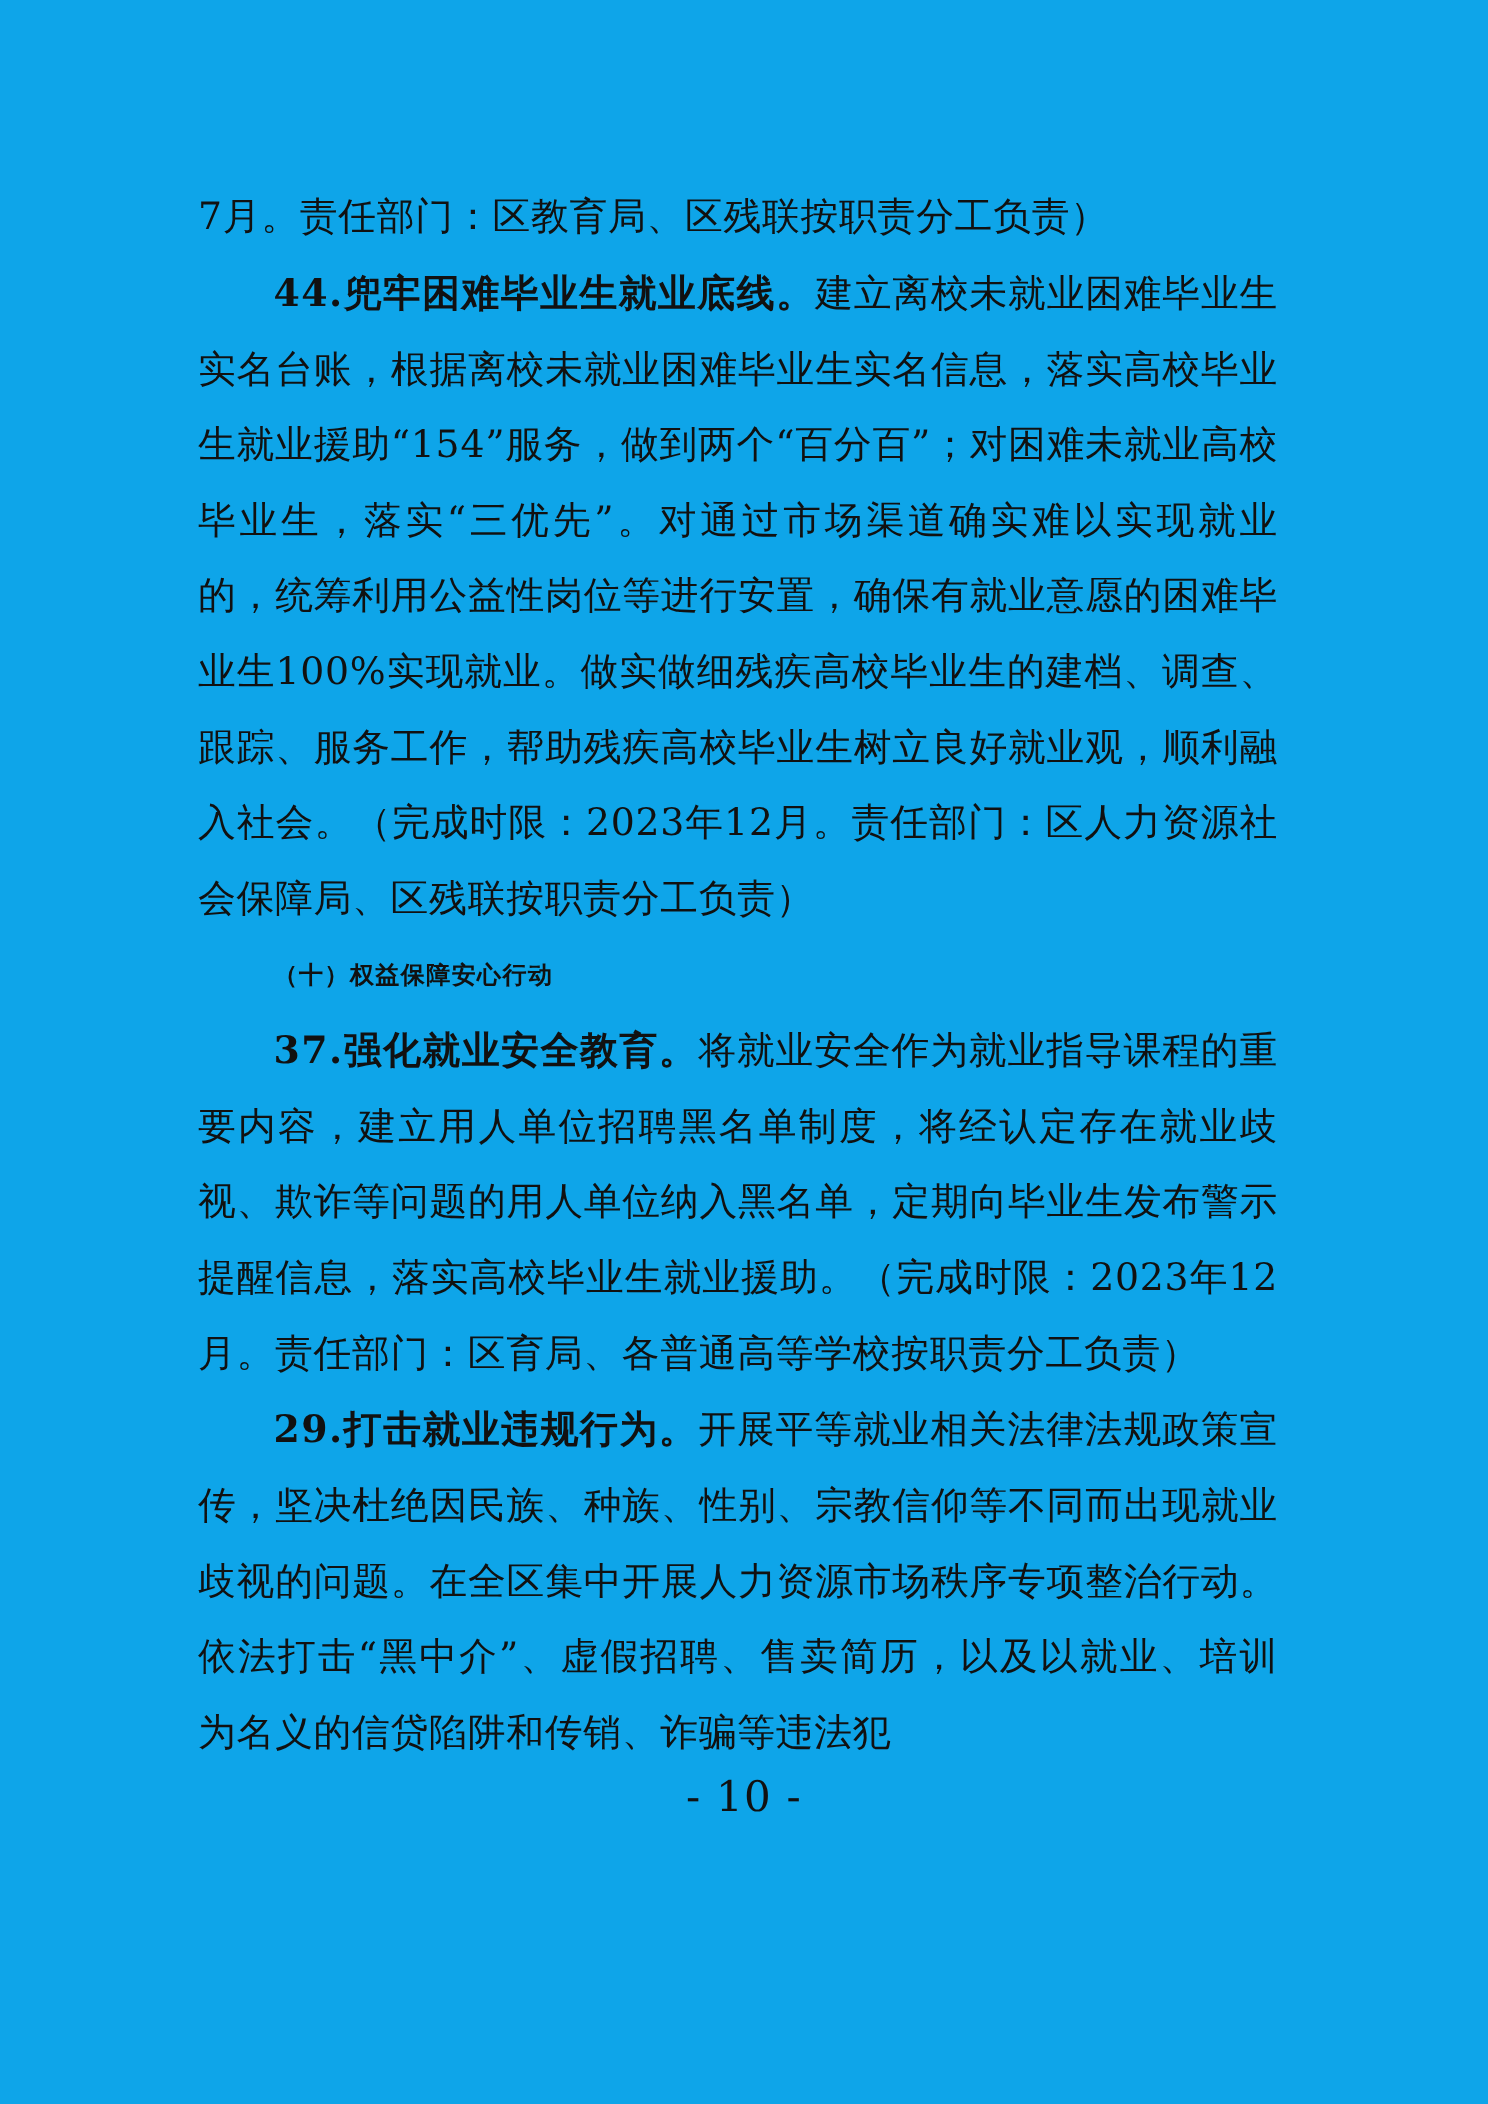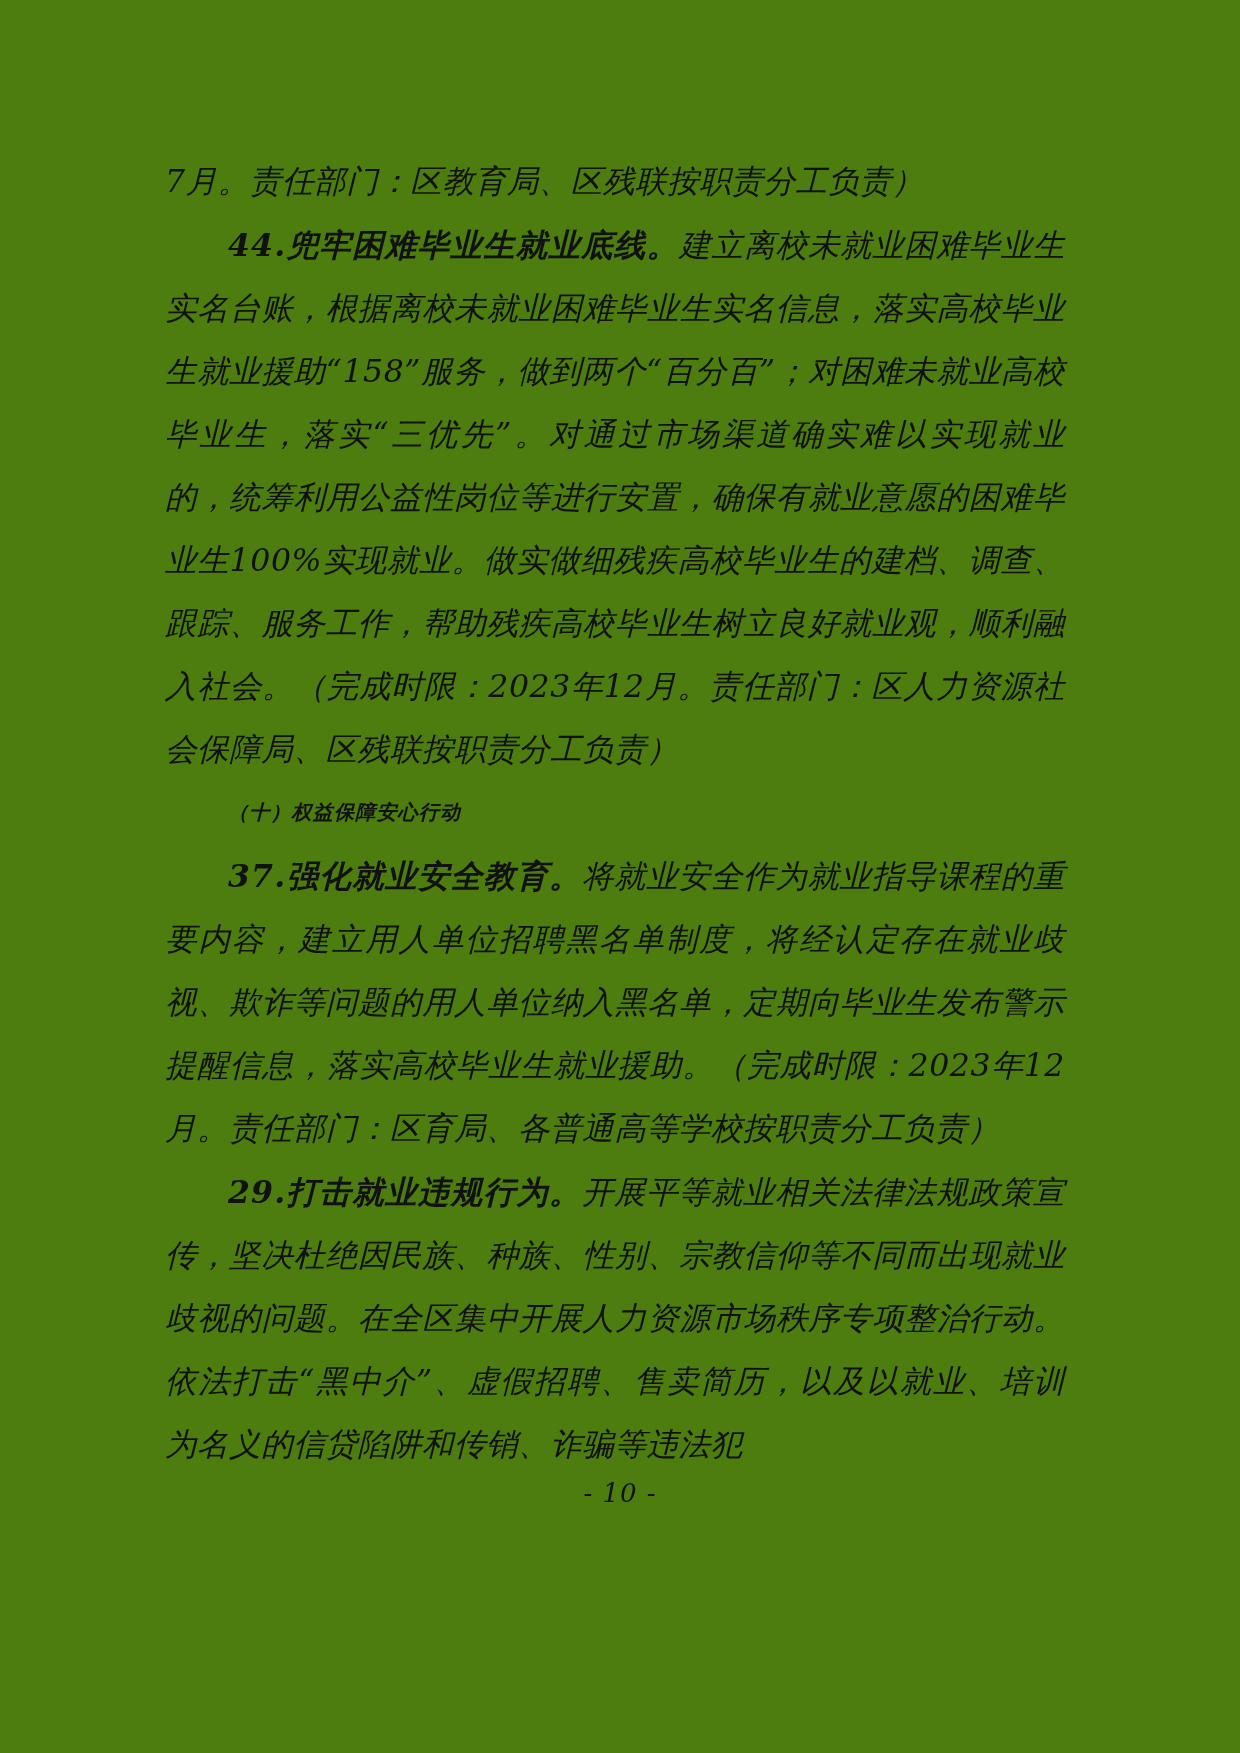--- a/index.html
+++ b/index.html
@@ -4,26 +4,25 @@
 <style>
   html, body {
     margin: 0;
     padding: 0;
     background: #ffffff;
   }
   .page {
     position: relative;
     width: 1240px;
     height: 1753px;
-    background: #4d7c0f;
+    background: #0ea5e9;
     box-sizing: border-box;
     padding: 150px 175px 0 165px;
     font-family: "DejaVu Serif", "Liberation Serif", serif;
     overflow: hidden;
-    font-style: italic;
   }
   .doc-body {
     font-size: 31.5px;
     line-height: 63px;
     color: #111111;
     text-align: justify;
     text-justify: inter-ideograph;
     letter-spacing: 0.6px;
   }
   .para {
@@ -45,36 +44,36 @@
   .lead {
     font-weight: 700;
     letter-spacing: 1.2px;
   }
   .page-number {
     position: absolute;
     left: 0;
     right: 0;
     top: 1478px;
     text-align: center;
-    font-size: 26px;
+    font-size: 35px;
     font-family: "DejaVu Serif", "Liberation Serif", serif;
     color: #111111;
     letter-spacing: 1px;
   }
 </style>
 </head>
 <body>
 
 <div class="page">
 
   <div class="doc-body">
 
     <p class="para">7月。责任部门：区教育局、区残联按职责分工负责）</p>
 
-    <p class="para indent"><span class="lead">44.</span><span class="lead">兜牢困难毕业生就业底线。</span><span>建立离校未就业困难毕业生实名台账，根据离校未就业困难毕业生实名信息，落实高校毕业生就业援助“158”服务，做到两个“百分百”；对困难未就业高校毕业生，落实“三优先”。对通过市场渠道确实难以实现就业的，统筹利用公益性岗位等进行安置，确保有就业意愿的困难毕业生100%实现就业。做实做细残疾高校毕业生的建档、调查、跟踪、服务工作，帮助残疾高校毕业生树立良好就业观，顺利融入社会。（完成时限：2023年12月。责任部门：区人力资源社会保障局、区残联按职责分工负责）</span></p>
+    <p class="para indent"><span class="lead">44.</span><span class="lead">兜牢困难毕业生就业底线。</span><span>建立离校未就业困难毕业生实名台账，根据离校未就业困难毕业生实名信息，落实高校毕业生就业援助“154”服务，做到两个“百分百”；对困难未就业高校毕业生，落实“三优先”。对通过市场渠道确实难以实现就业的，统筹利用公益性岗位等进行安置，确保有就业意愿的困难毕业生100%实现就业。做实做细残疾高校毕业生的建档、调查、跟踪、服务工作，帮助残疾高校毕业生树立良好就业观，顺利融入社会。（完成时限：2023年12月。责任部门：区人力资源社会保障局、区残联按职责分工负责）</span></p>
 
     <p class="heading">（十）权益保障安心行动</p>
 
     <p class="para indent"><span class="lead">37.</span><span class="lead">强化就业安全教育。</span><span>将就业安全作为就业指导课程的重要内容，建立用人单位招聘黑名单制度，将经认定存在就业歧视、欺诈等问题的用人单位纳入黑名单，定期向毕业生发布警示提醒信息，落实高校毕业生就业援助。（完成时限：2023年12月。责任部门：区育局、各普通高等学校按职责分工负责）</span></p>
 
     <p class="para indent"><span class="lead">29.</span><span class="lead">打击就业违规行为。</span><span>开展平等就业相关法律法规政策宣传，坚决杜绝因民族、种族、性别、宗教信仰等不同而出现就业歧视的问题。在全区集中开展人力资源市场秩序专项整治行动。依法打击“黑中介”、虚假招聘、售卖简历，以及以就业、培训为名义的信贷陷阱和传销、诈骗等违法犯</span></p>
 
   </div>
 
   <div class="page-number">- 10 -</div>

